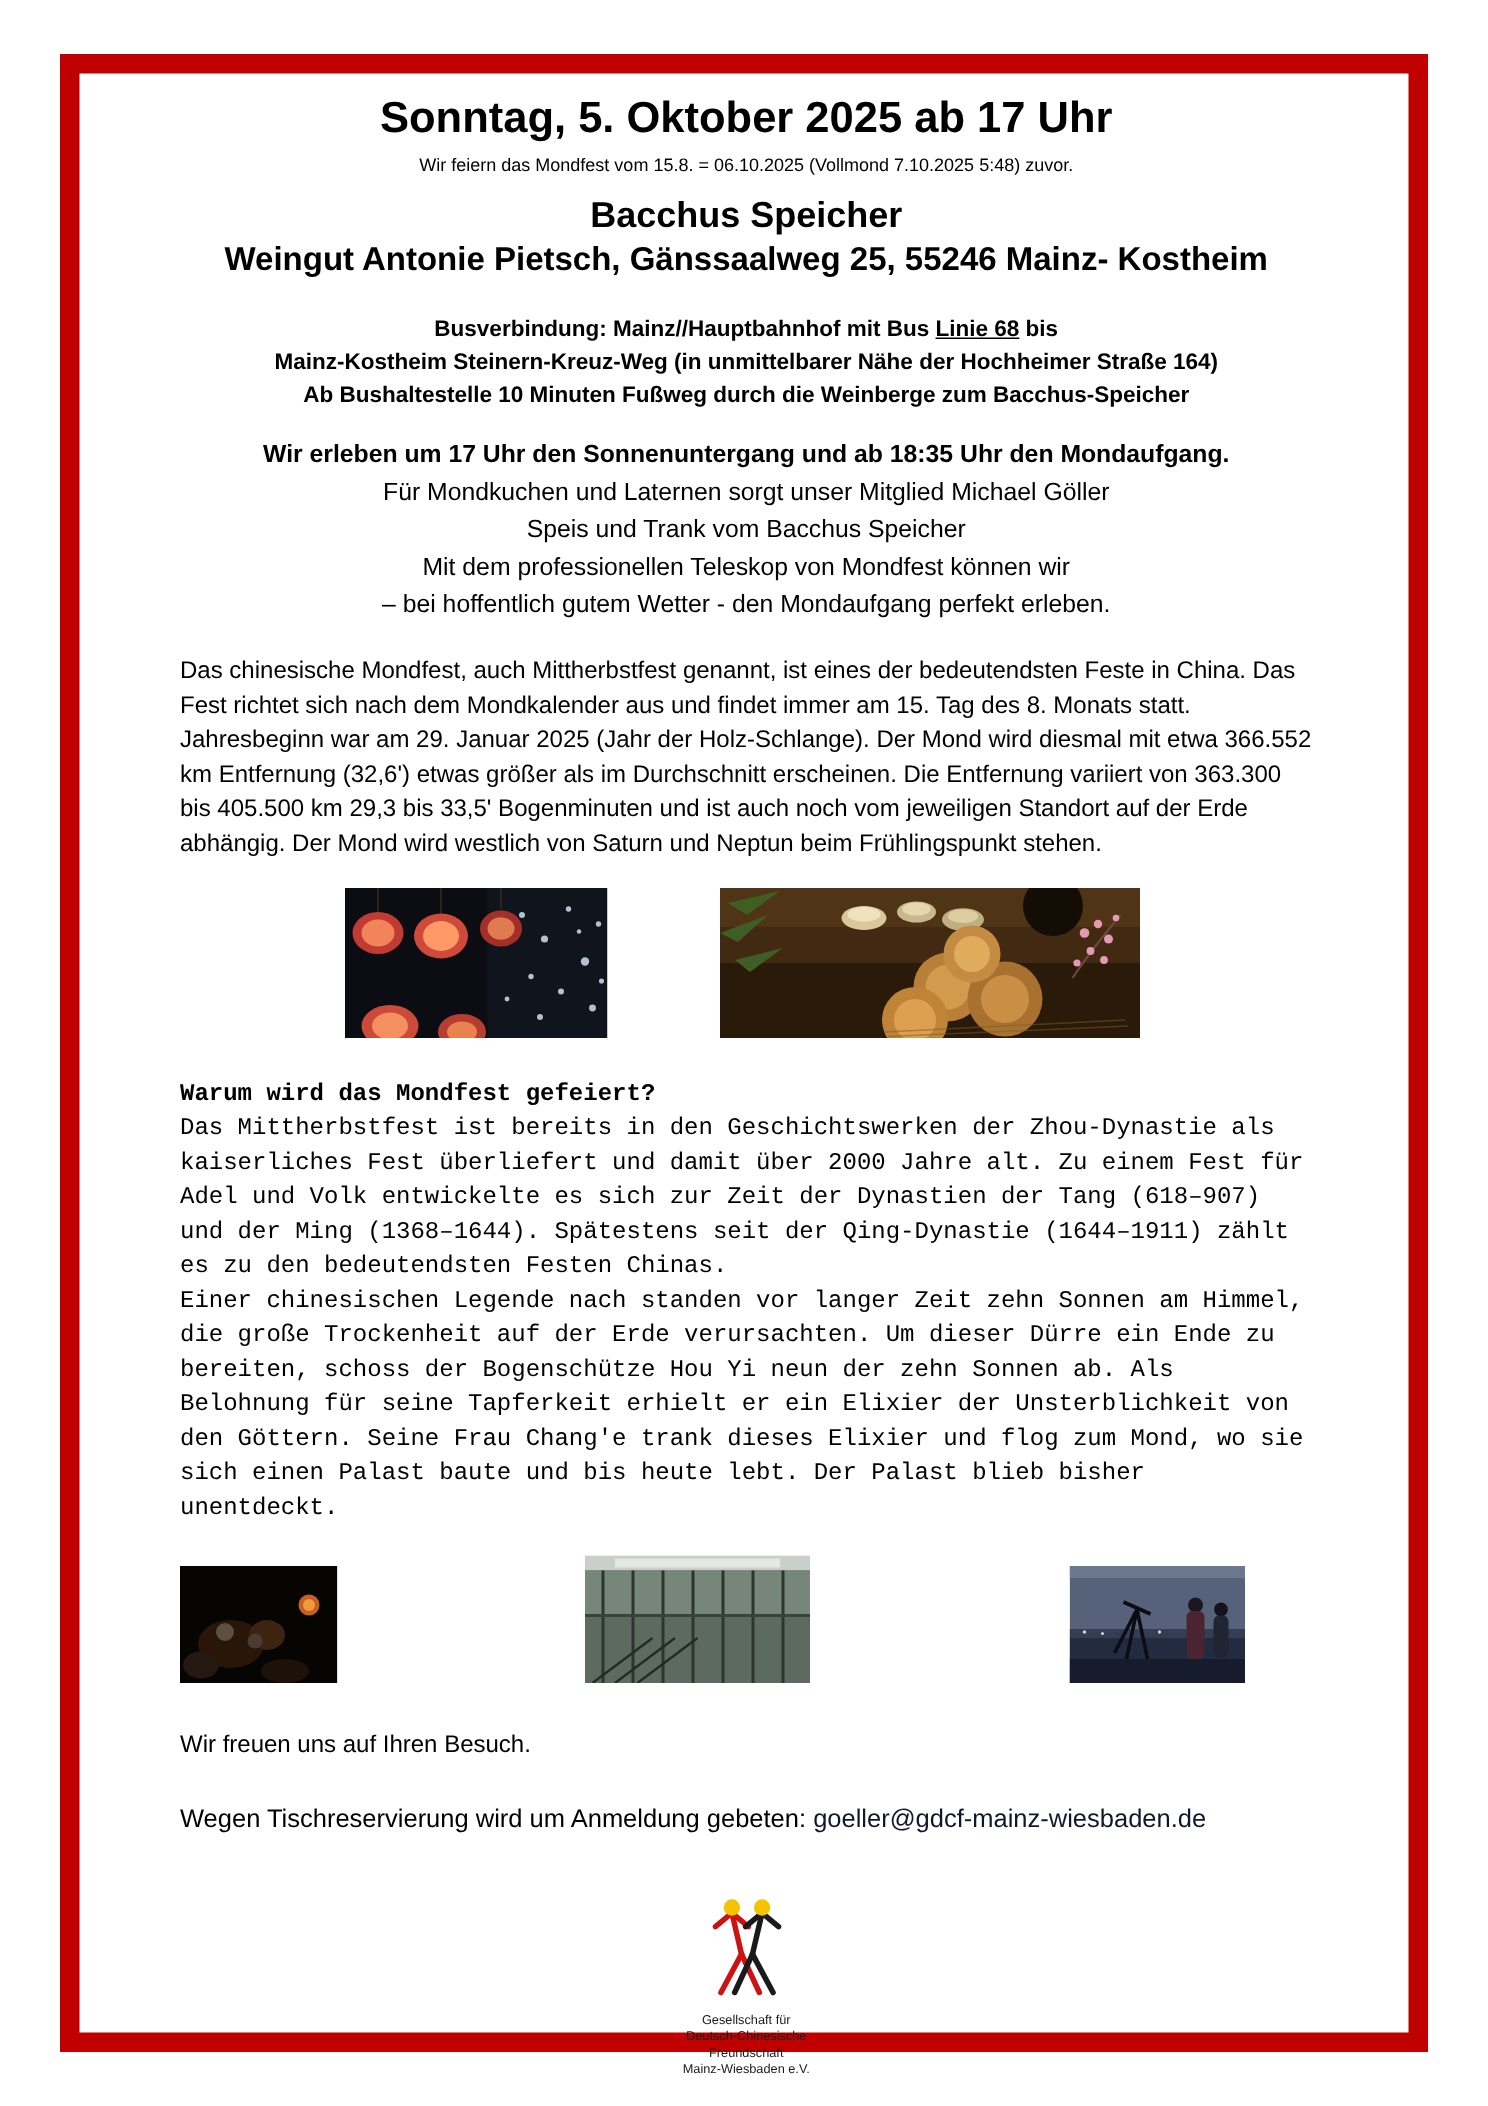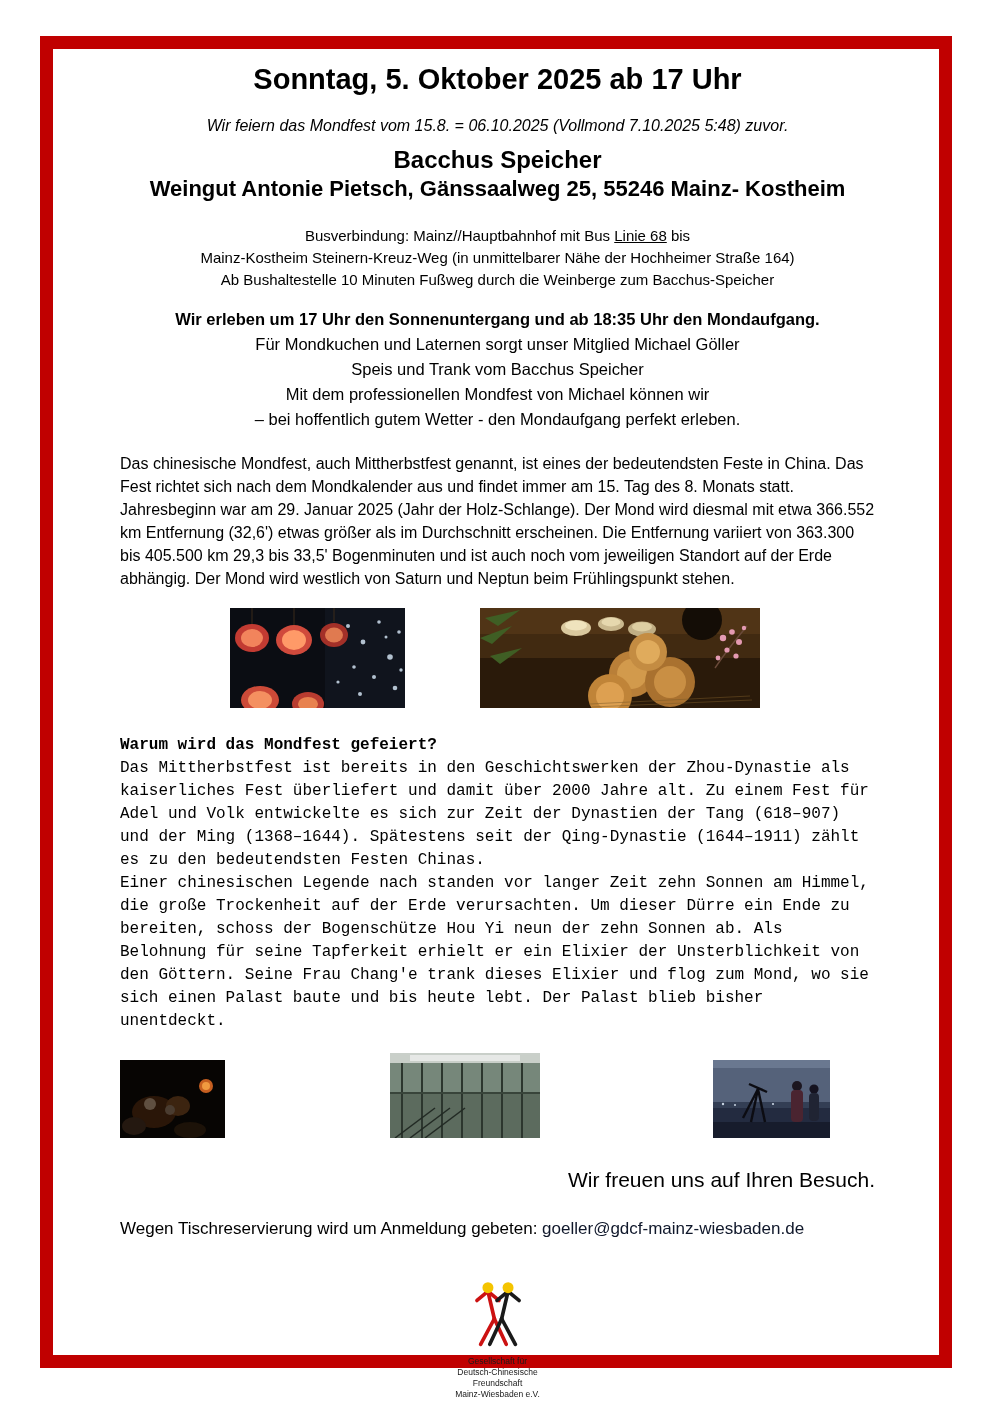--- a/index.html
+++ b/index.html
@@ -26,45 +26,45 @@
   }
 
   h1.title {
     margin-top: 12px;
     font-size: 29px;
     line-height: 36px;
     font-weight: bold;
     text-align: center;
   }
   .subtitle {
-    margin-top: 18px;
-    font-size: 16px;
+    margin-top: 2px;
+    font-size: 12px;
     line-height: 22px;
     text-align: center;
-    font-style: italic;
   }
   .venue {
     margin-top: 10px;
     font-size: 24px;
     line-height: 26px;
     font-weight: bold;
     text-align: center;
   }
   .address {
     margin-top: 2px;
     font-size: 22px;
     line-height: 28px;
     font-weight: bold;
     text-align: center;
   }
   .bus {
     margin-top: 22px;
     font-size: 15px;
     line-height: 22px;
     text-align: center;
+    font-weight: bold;
   }
   .bus .u { text-decoration: underline; }
   .program {
     margin-top: 16px;
     font-size: 16.5px;
     line-height: 25px;
     text-align: center;
   }
   .program .bold { font-weight: bold; }
 
@@ -83,21 +83,21 @@
 
   .ph-lanterns  { width: 175px; height: 100px; margin-left: 110px; }
   .ph-mooncakes { width: 280px; height: 100px; margin-left: 75px; }
   .ph-night     { width: 105px; height: 78px; }
   .ph-building  { width: 150px; height: 85px; margin-left: 165px; }
   .ph-telescope { width: 117px; height: 78px; margin-left: 173px; }
 
   .why { margin-top: 26px; font-family: Liberation Mono, monospace; }
   .why-heading { font-weight: bold; }
 
-  .visit { margin-top: 30px; font-size: 21px; line-height: 23px; text-align: right; }
+  .visit { margin-top: 30px; font-size: 16px; line-height: 23px; }
   .reservation { margin-top: 26px; font-size: 17px; line-height: 23px; }
   .reservation .email { color: #0f172a; text-decoration: none; }
 
   .logo-block { margin-top: 40px; text-align: center; }
   .logo-block svg { display: inline-block; width: 64px; height: 72px; }
   .org-name {
     margin-top: 0;
     font-size: 8.5px;
     line-height: 11px;
     text-align: center;
@@ -120,21 +120,21 @@
     <div class="bus">
       <p><span>Busverbindung: Mainz//Hauptbahnhof mit Bus </span><span class="u">Linie 68</span><span> bis</span></p>
       <p>Mainz-Kostheim Steinern-Kreuz-Weg (in unmittelbarer Nähe der Hochheimer Straße 164)</p>
       <p>Ab Bushaltestelle 10 Minuten Fußweg durch die Weinberge zum Bacchus-Speicher</p>
     </div>
 
     <div class="program">
       <p class="bold">Wir erleben um 17 Uhr den Sonnenuntergang und ab 18:35 Uhr den Mondaufgang.</p>
       <p>Für Mondkuchen und Laternen sorgt unser Mitglied Michael Göller</p>
       <p>Speis und Trank vom Bacchus Speicher</p>
-      <p>Mit dem professionellen Mondfest von Michael können wir</p>
+      <p>Mit dem professionellen Teleskop von Mondfest können wir</p>
       <p>– bei hoffentlich gutem Wetter - den Mondaufgang perfekt erleben.</p>
     </div>
 
     <p class="bodytext intro">Das chinesische Mondfest, auch Mittherbstfest genannt, ist eines der bedeutendsten Feste in China. Das Fest richtet sich nach dem Mondkalender aus und findet immer am 15. Tag des 8. Monats statt. Jahresbeginn war am 29. Januar 2025 (Jahr der Holz-Schlange). Der Mond wird diesmal mit etwa 366.552 km Entfernung (32,6') etwas größer als im Durchschnitt erscheinen. Die Entfernung variiert von 363.300 bis 405.500 km 29,3 bis 33,5' Bogenminuten und ist auch noch vom jeweiligen Standort auf der Erde abhängig. Der Mond wird westlich von Saturn und Neptun beim Frühlingspunkt stehen.</p>
 
     <div class="photo-row row1">
       <div class="photo ph-lanterns">
         <svg viewBox="0 0 175 100" preserveAspectRatio="none">
           <rect width="175" height="100" fill="#0b0d13"></rect>
           <rect x="95" width="80" height="100" fill="#10141d"></rect>

